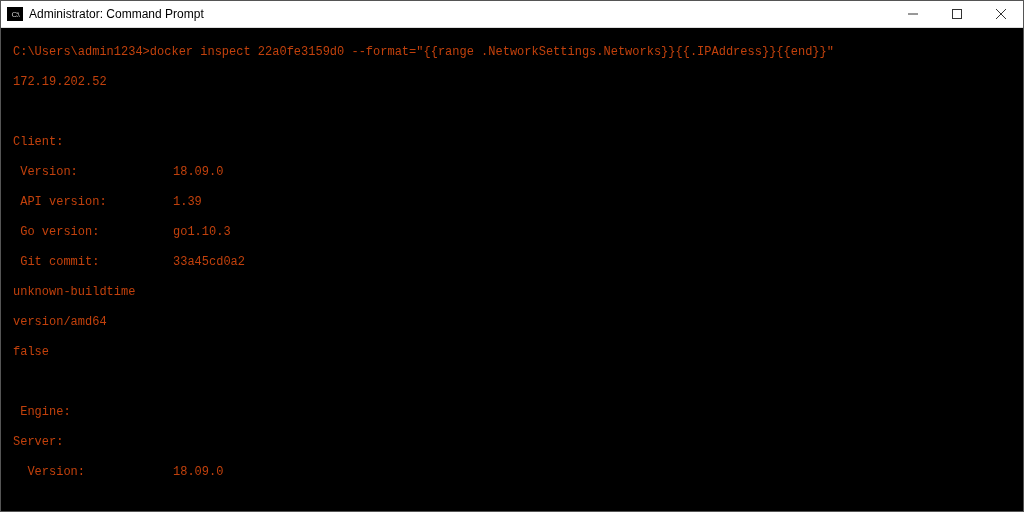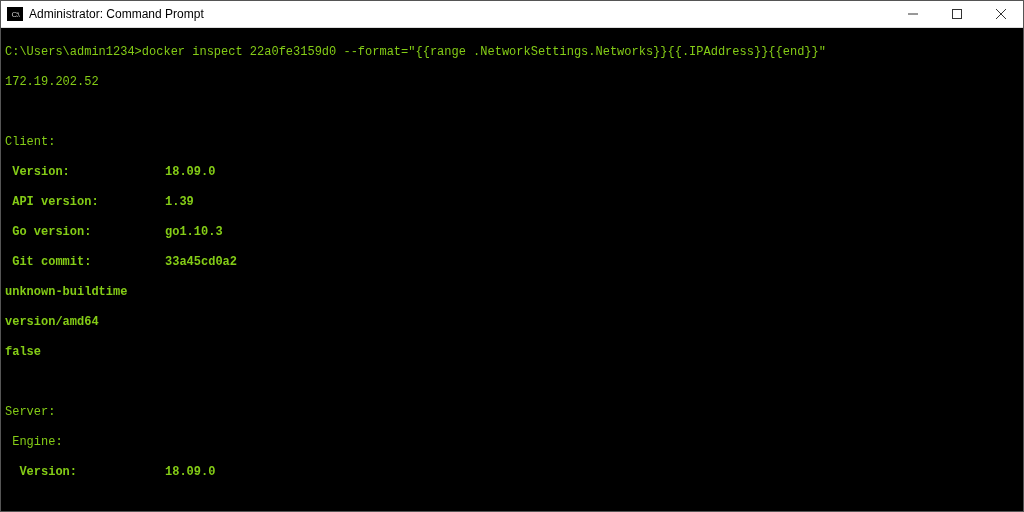--- a/index.html
+++ b/index.html
@@ -55,29 +55,29 @@
     display: flex;
     align-items: center;
     justify-content: center;
     font-size: 12px;
     color: #333;
   }
   .win-btn svg { display:block; }
   .terminal {
     flex: 1;
     background: #000;
-    color: #84cc16;
-    padding: 2px 4px;
+    color: #c2410c;
+    padding: 2px 12px;
     line-height: 1.25;
     white-space: pre;
     overflow: hidden;
     position: relative;
   }
   .row { display:block; }
-  .cols { display:flex;font-weight:bold; }
+  .cols { display:flex; }
 </style>
 </head>
 <body>
 
 <div class="window">
   <div class="titlebar">
     <span class="icon">C:\</span>
     <span class="title">Administrator: Command Prompt</span>
     <div class="win-controls">
       <div class="win-btn">
@@ -105,22 +105,22 @@
 <span class="row">&nbsp;</span>
 <span class="row">Client:</span>
 <span class="row cols"><span style="width:160px"> Version:</span><span>18.09.0</span></span>
 <span class="row cols"><span style="width:160px"> API version:</span><span>1.39</span></span>
 <span class="row cols"><span style="width:160px"> Go version:</span><span>go1.10.3</span></span>
 <span class="row cols"><span style="width:160px"> Git commit:</span><span>33a45cd0a2</span></span>
 <span class="row cols"><span>unknown-buildtime</span></span>
 <span class="row cols"><span>version/amd64</span></span>
 <span class="row cols"><span>false</span></span>
 <span class="row">&nbsp;</span>
+<span class="row"> Engine:</span>
 <span class="row">Server:</span>
-<span class="row"> Engine:</span>
 <span class="row cols"><span style="width:160px">  Version:</span><span>18.09.0</span></span>
 
 
 
 
 
 
 
 
 

